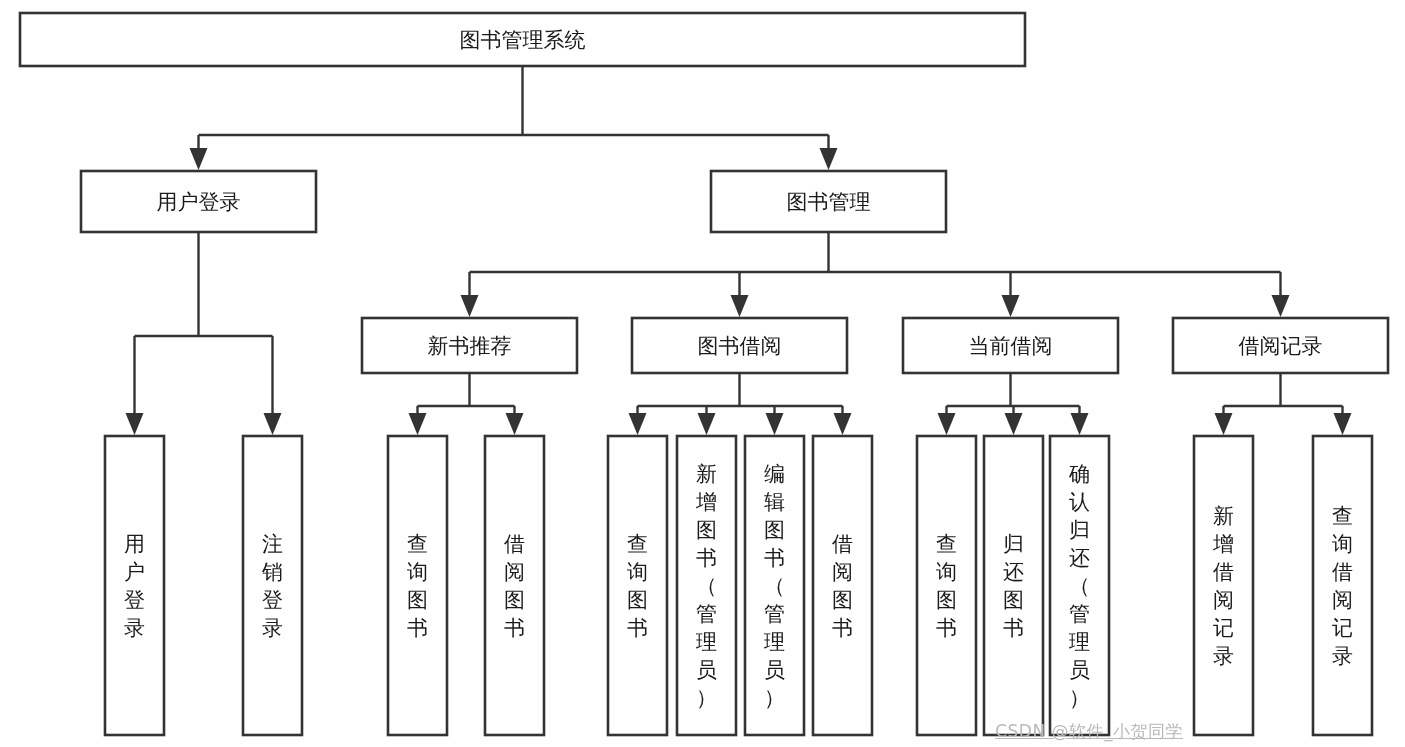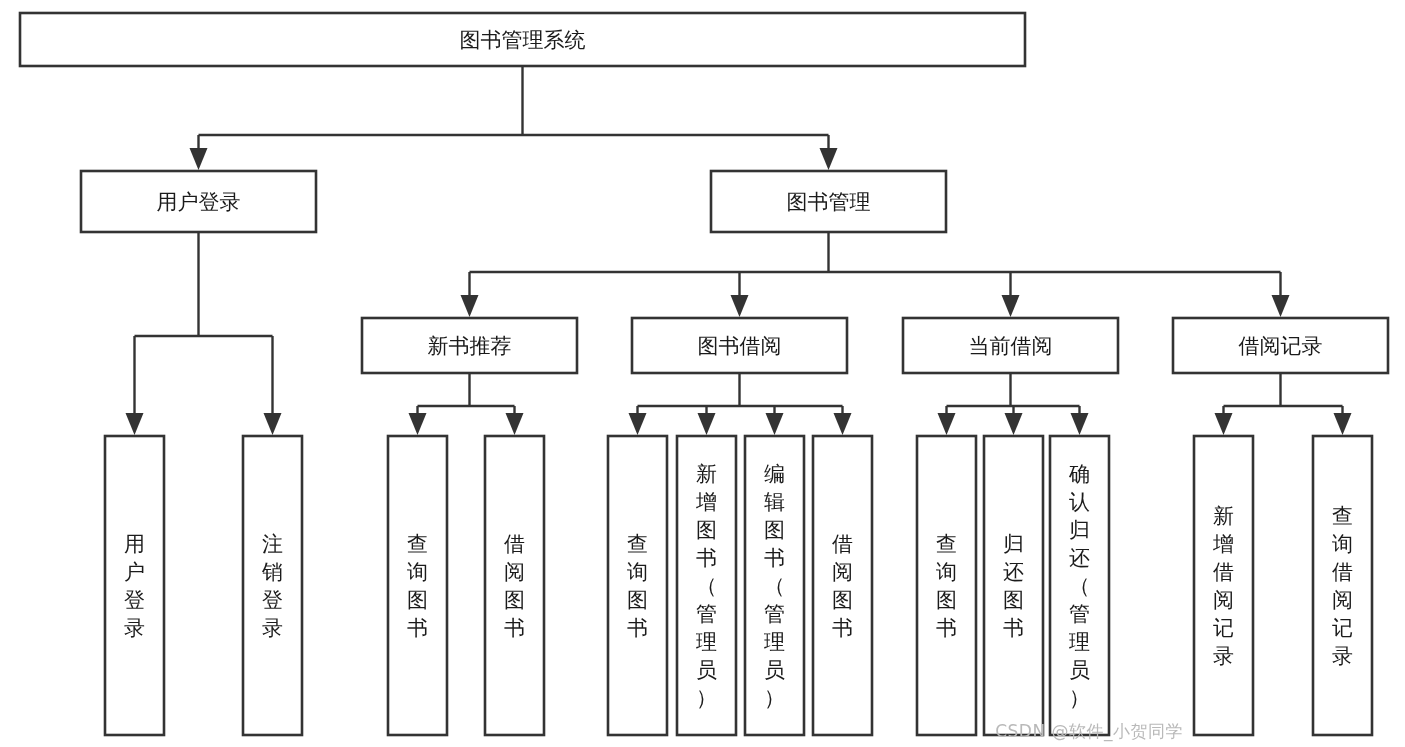--- a/index.html
+++ b/index.html
@@ -57,20 +57,21 @@
   }
   .watermark {
     position: absolute;
     right: 10px;
     bottom: 4px;
     font-family: "DejaVu Sans", "Liberation Sans", sans-serif;
     font-size: 17px;
     color: #b9b9b9;
     white-space: nowrap;
     letter-spacing: 0.5px;
+    text-decoration: underline;
   }
 </style>
 </head>
 <body>
 
 <div id="diagram-root">
   <svg id="diagram-svg" viewBox="0 0 1405 747">
     <g id="edges-layer">
         <g>
           <path d="M 522.5 66 L 522.5 135" class="connector"></path>

